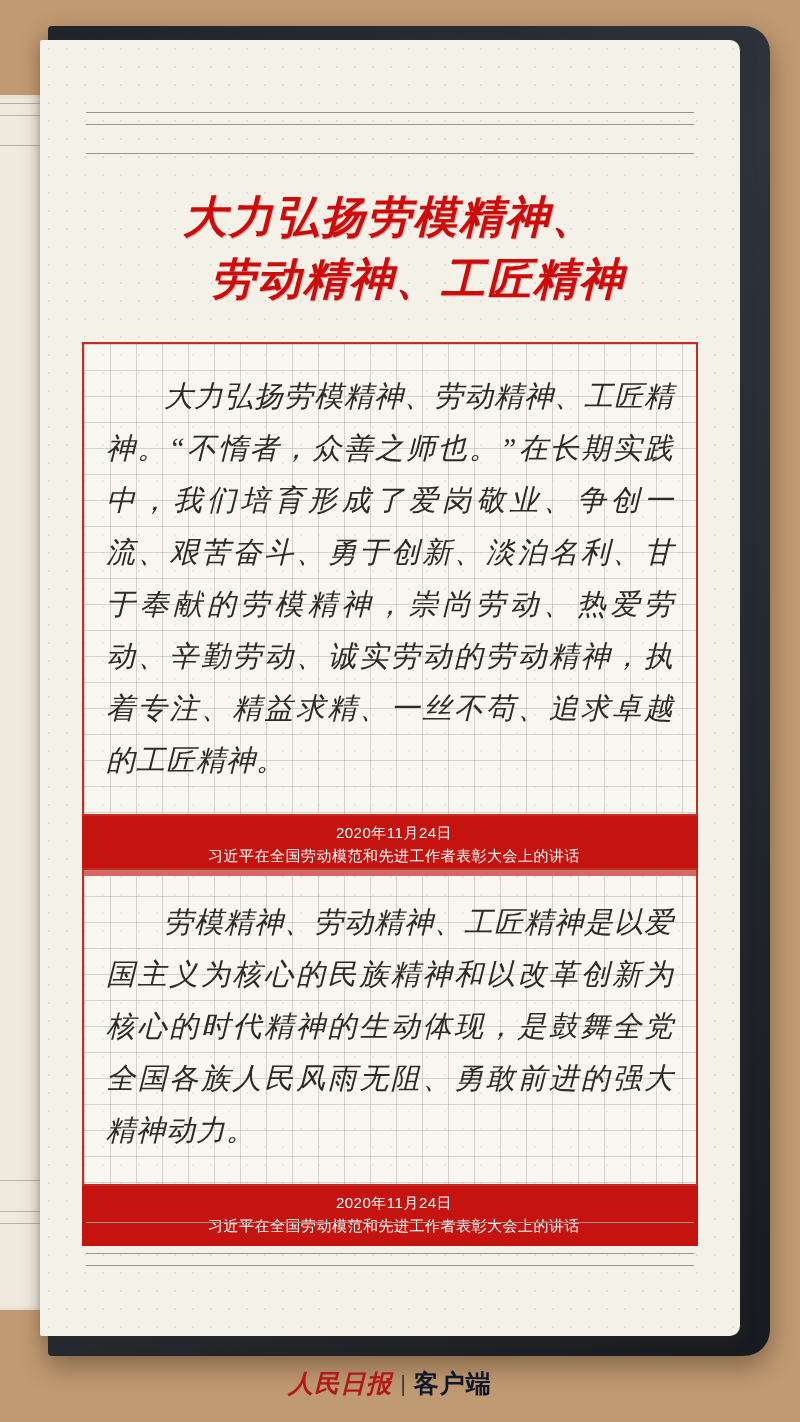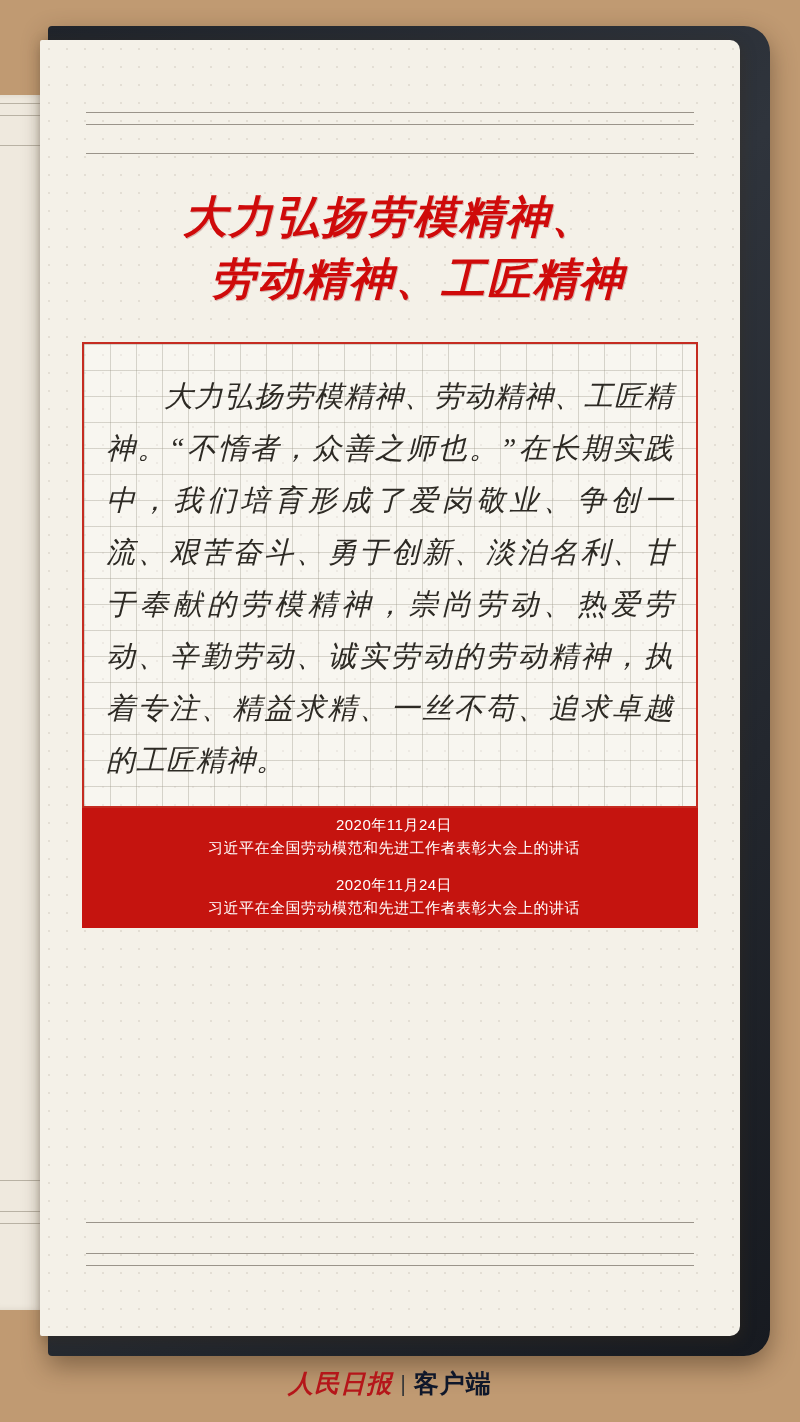--- a/index.html
+++ b/index.html
@@ -133,21 +133,21 @@
     width: 616px;
   }
   .card.one { top: 302px; }
   .card.two { top: 828px; }
 
   .quote-box {
     position: relative;
     border: 2px solid #c52c21;
     background: rgba(255, 255, 255, 0.35);
     box-sizing: border-box;
-    padding: 26px 22px 20px 22px;
+    padding: 26px 22px 28px 22px;
     overflow: hidden;
   }
   
   .quote-box::before {
     content: "";
     position: absolute;
     inset: 0;
     background-image:
       linear-gradient(to right, rgba(150, 145, 130, 0.35) 1px, transparent 1px),
       linear-gradient(to bottom, rgba(150, 145, 130, 0.35) 1px, transparent 1px);
@@ -244,20 +244,23 @@
       <div class="quote-box tall">
         <div class="quote-text">大力弘扬劳模精神、劳动精神、工匠精神。“不惰者，众善之师也。”在长期实践中，我们培育形成了爱岗敬业、争创一流、艰苦奋斗、勇于创新、淡泊名利、甘于奉献的劳模精神，崇尚劳动、热爱劳动、辛勤劳动、诚实劳动的劳动精神，执着专注、精益求精、一丝不苟、追求卓越的工匠精神。</div>
       </div>
       <div class="source">
         <span class="date">2020年11月24日</span>
         <span class="speech">习近平在全国劳动模范和先进工作者表彰大会上的讲话</span>
       </div>
     </div>
 
     <div class="card two">
+      <div class="quote-box short">
+        <div class="quote-text">劳模精神、劳动精神、工匠精神是以爱国主义为核心的民族精神和以改革创新为核心的时代精神的生动体现，是鼓舞全党全国各族人民风雨无阻、勇敢前进的强大精神动力。</div>
+      </div>
       <div class="source">
         <span class="date">2020年11月24日</span>
         <span class="speech">习近平在全国劳动模范和先进工作者表彰大会上的讲话</span>
       </div>
     </div>
 
     <div class="rule b1"></div>
     <div class="rule b2"></div>
     <div class="rule b3"></div>
   </div>

